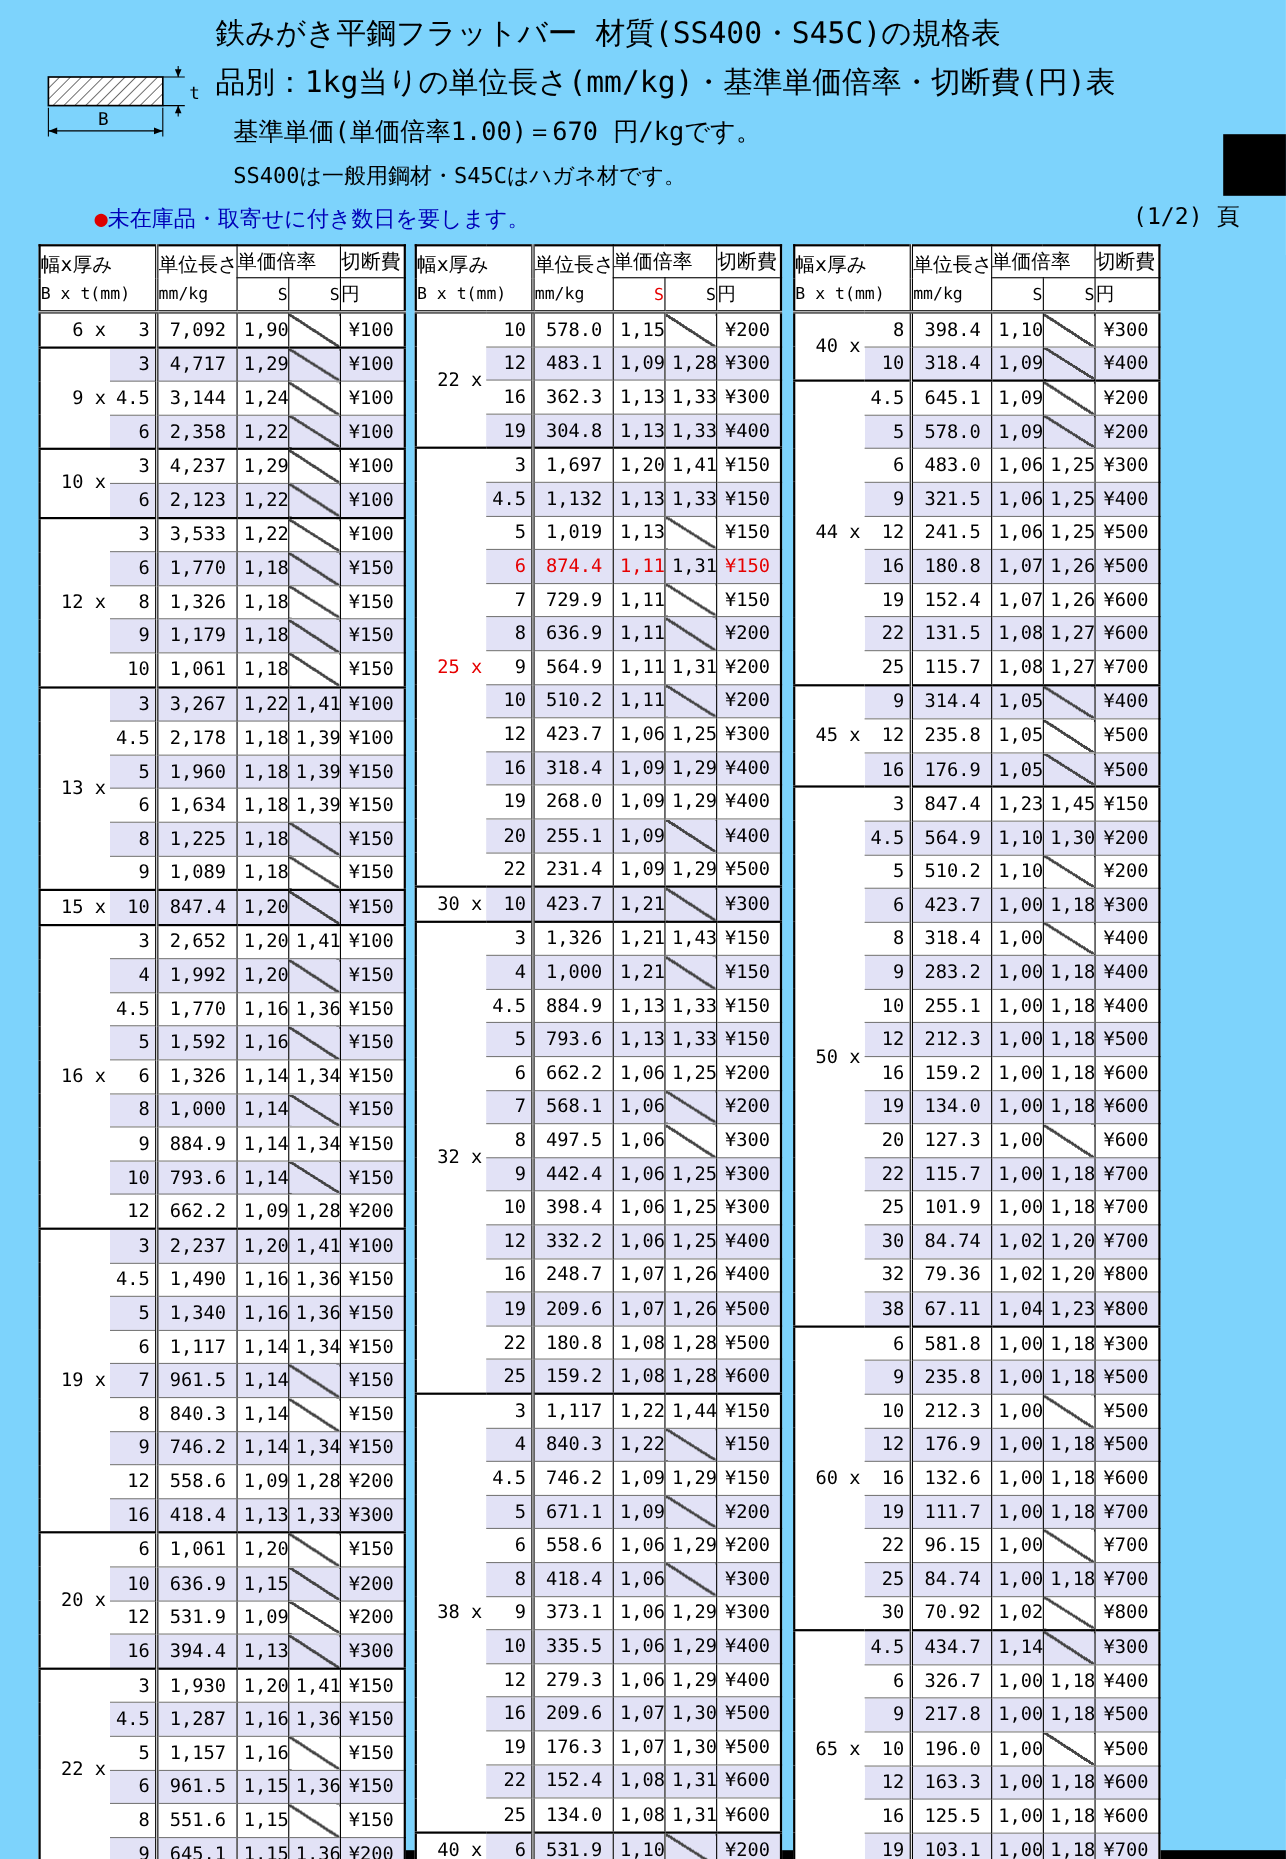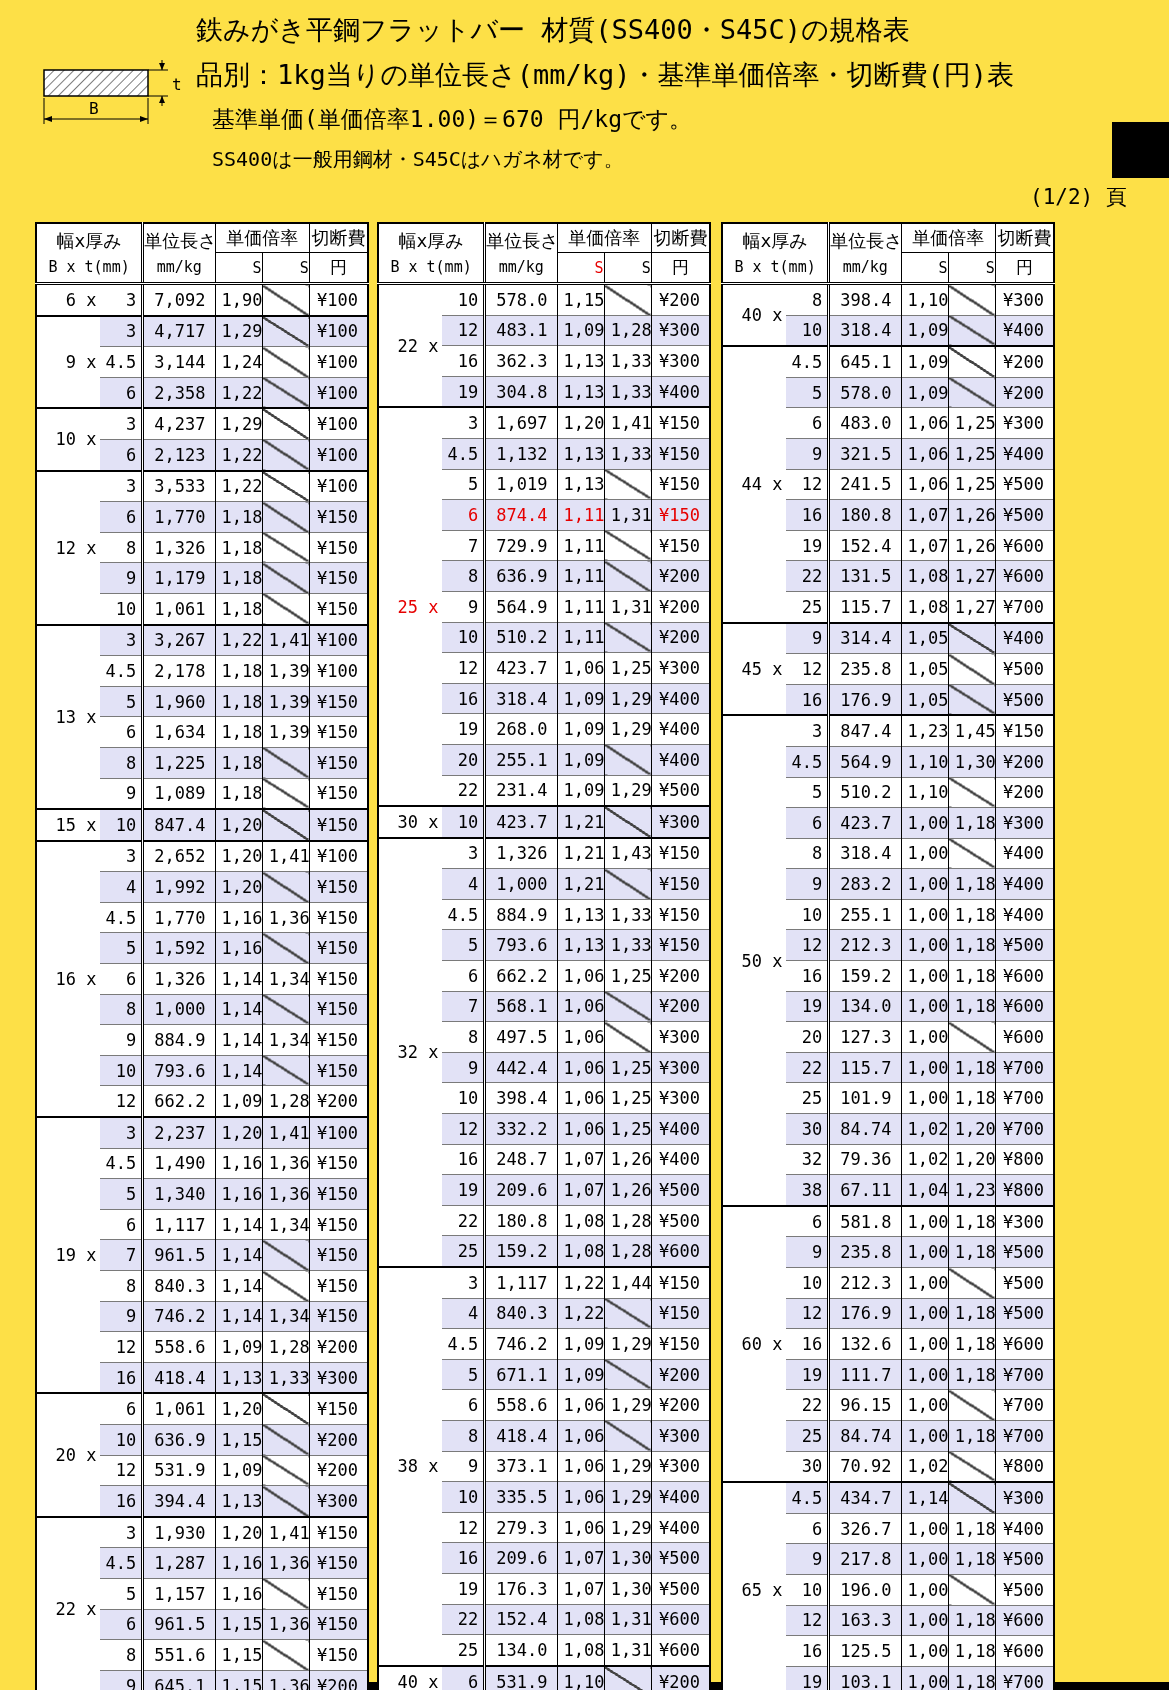--- a/index.html
+++ b/index.html
@@ -1,35 +1,35 @@
 <!DOCTYPE html>
 <html><head>
 <meta charset="utf-8">
 <style>
   html,body{margin:0;padding:0;background:#fff;}
-  #page{position:relative;width:1169px;height:1690px;background:#fde047;overflow:hidden;
+  #page{position:relative;width:1169px;height:1690px;background:#7dd3fc;overflow:hidden;
         font-family:"DejaVu Sans Mono","Liberation Sans",monospace;color:#000;}
   .abs{position:absolute;white-space:nowrap;}
   #title1{left:196px;top:12px;font-size:27px;letter-spacing:0px;}
   #title2{left:196px;top:57px;font-size:27px;}
   #line3{left:212px;top:104px;font-size:23px;}
   #line4{left:212px;top:146px;font-size:20px;}
   #note{left:86px;top:185px;font-size:20px;}
   #note .bullet{color:#dd0000;}
   #note .ntext{color:#0000b8;}
   #pagenum{left:1030px;top:183px;font-size:21px;}
   #blackbox{left:1112px;top:122px;width:57px;height:56px;background:#000;}
   #bottombar{left:95px;top:1682px;width:1074px;height:8px;background:#000;}
   #diagram{left:36px;top:58px;}
 
   table.spec{position:absolute;top:222px;width:334px;border-collapse:collapse;table-layout:fixed;
              background:#fff;border:2px solid #000;}
   #t0{left:35px;} #t1{left:377px;} #t2{left:721px;}
   .spec th,.spec td{padding:0;overflow:hidden;white-space:nowrap;font-weight:normal;}
-  .spec th{border:1px solid #000;background:#fff;text-align:center;vertical-align:middle;}
+  .spec th{border:1px solid #000;background:#fff;text-align:left;vertical-align:middle;}
   .spec thead .l1{font-size:18px;line-height:27px;}
   .spec thead .l2{font-size:15px;line-height:26px;}
   th.size,th.len{border-bottom:3px double #000;}
   th.mult{font-size:18px;height:28px;border-bottom:1px solid #000;}
   th.cut1{font-size:18px;height:28px;border-bottom:1px solid #000;font-family:Liberation Mono, monospace;}
   th.ss400,th.s45c{font-size:15px;height:29px;border-bottom:3px double #000;padding-left:37px;}
   th.cut2{font-size:17px;height:29px;border-bottom:3px double #000;}
   th.len{border-left:3px double #000;}
   .spec td{height:29.6px;font-size:17px;border-top:1px solid #7a7a7a;vertical-align:middle;}
   td.b{text-align:right;padding-right:4px;background:#fff;border-right:none;}
@@ -44,20 +44,21 @@
 </style>
 </head>
 <body>
 
 <div id="page">
 
   <div class="abs" id="title1">鉄みがき平鋼フラットバー 材質(SS400・S45C)の規格表</div>
   <div class="abs" id="title2">品別：1kg当りの単位長さ(mm/kg)・基準単価倍率・切断費(円)表</div>
   <div class="abs" id="line3">基準単価(単価倍率1.00)＝670 円/kgです。</div>
   <div class="abs" id="line4">SS400は一般用鋼材・S45Cはハガネ材です。</div>
+  <div class="abs" id="note"><span class="bullet">●</span><span class="ntext">未在庫品・取寄せに付き数日を要します。</span></div>
   <div class="abs" id="pagenum">(1/2) 頁</div>
 
   <div class="abs" id="diagram">
     <svg width="175" height="78" xmlns="http://www.w3.org/2000/svg">
       <defs>
         <pattern id="hatch" width="7" height="7" patternUnits="userSpaceOnUse" patternTransform="rotate(45)">
           <rect width="7" height="7" fill="#fff"></rect>
           <line x1="0" y1="0" x2="0" y2="7" stroke="#444" stroke-width="1.4"></line>
         </pattern>
       </defs>

